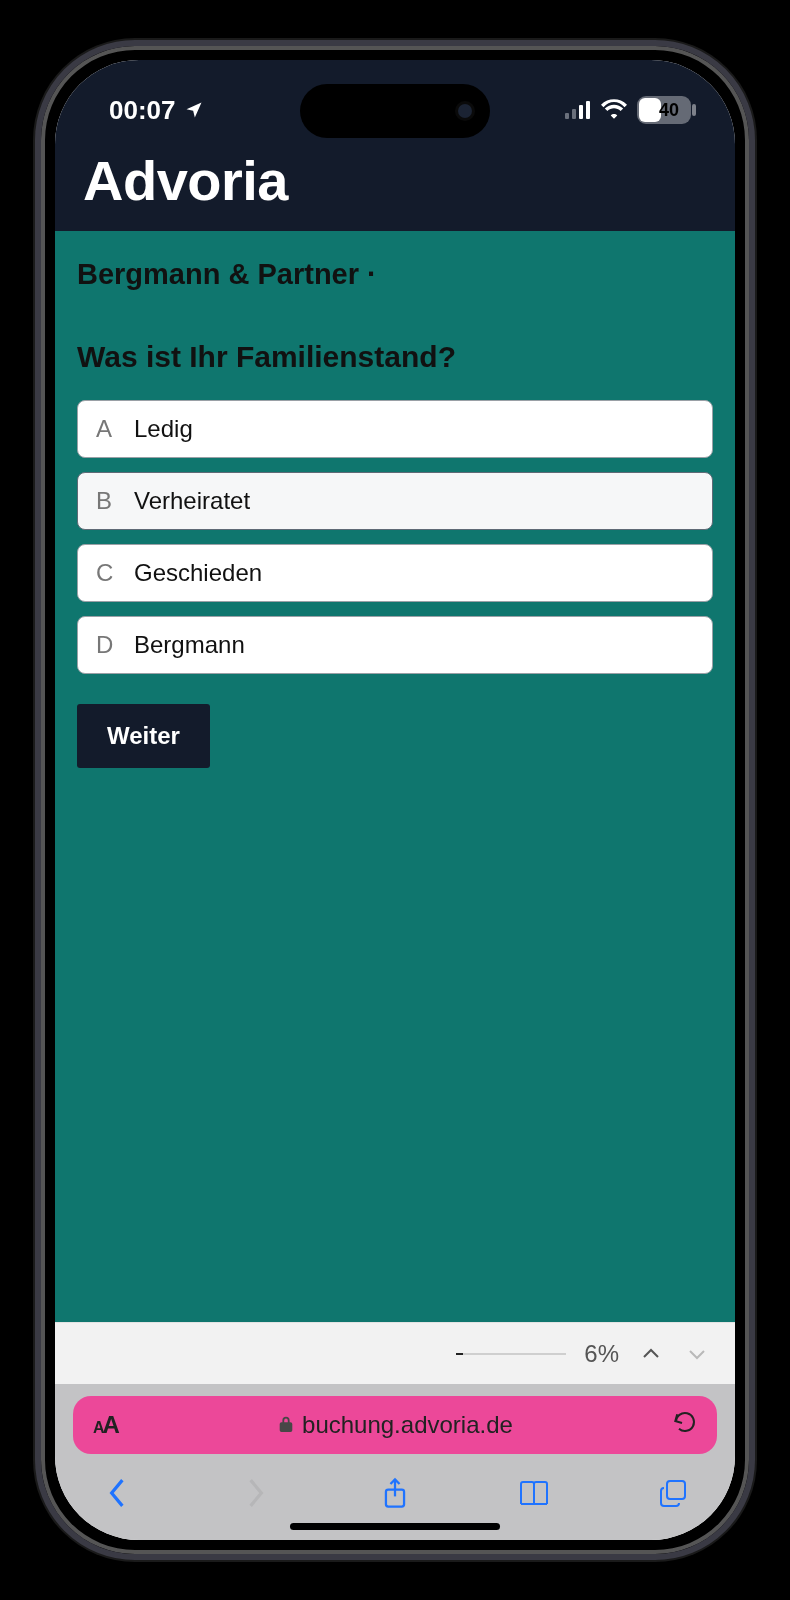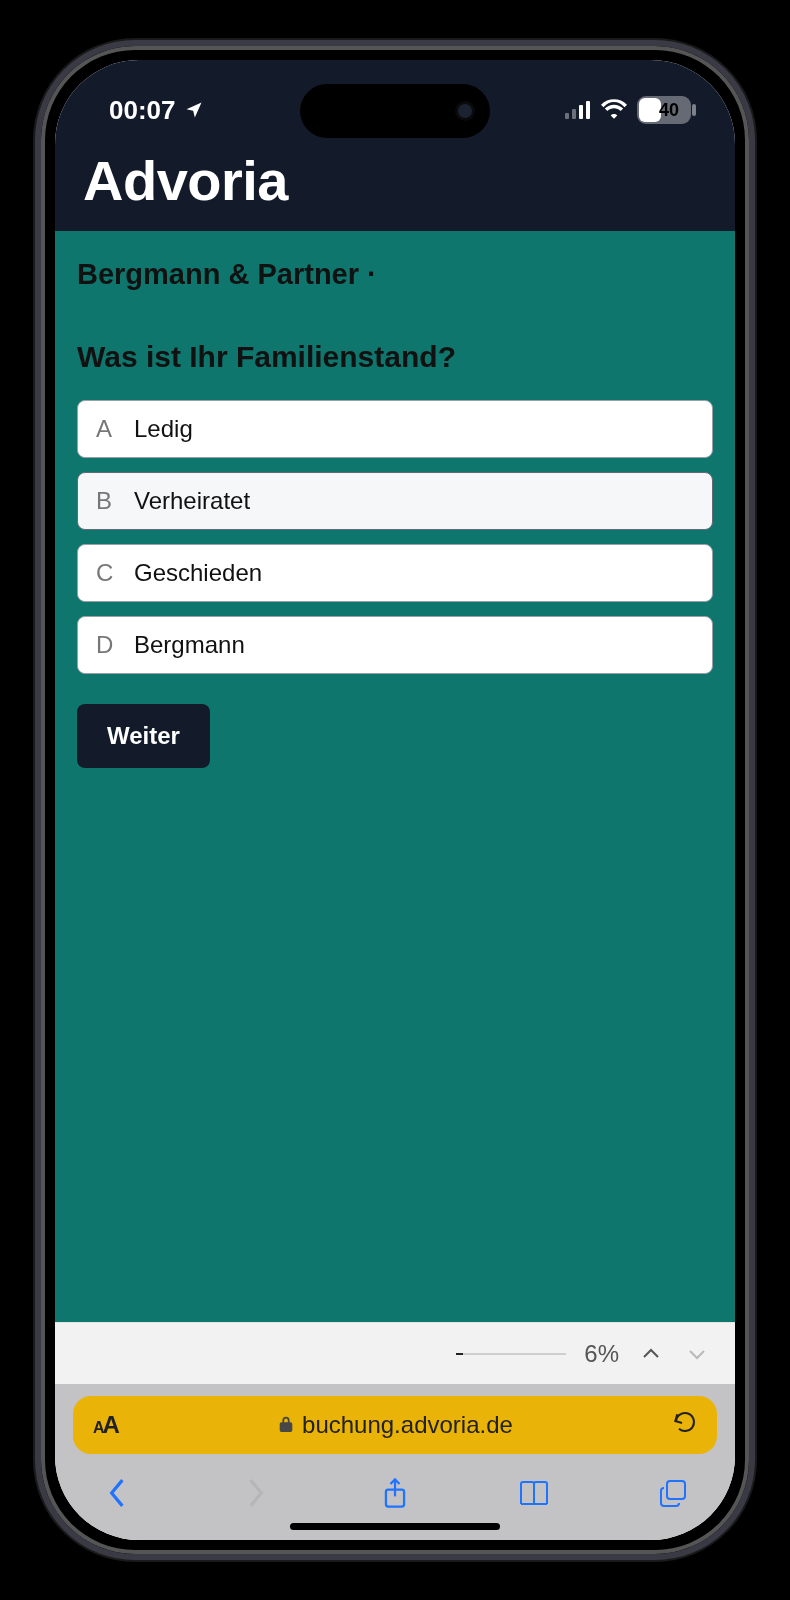--- a/index.html
+++ b/index.html
@@ -125,21 +125,21 @@
   .option.selected { background:#f6f7f8; border-color:#5f6a76; }
   .option .letter { color:#777; width:22px; }
   .continue-btn {
     margin-top: 30px;
     background:#131b2b;
     color:#fff;
     font-size: 24px;
     font-weight:700;
     border:none;
     padding: 18px 30px;
-    border-radius:8px;
+    border-radius:3px;
     cursor:pointer;
   }
   
   .progress-strip {
     background:#f2f2f2;
     border-top:1px solid #e3e3e3;
     height: 62px;
     display:flex;
     align-items:center;
     justify-content:flex-end;
@@ -150,21 +150,21 @@
   }
   .pbar { width:110px; height:2px; background:#cfcfcf; position:relative; }
   .pbar::before{ content:""; position:absolute; left:0; top:0; bottom:0; width:6%; background:#222; }
   .chev { width:28px; height:28px; display:flex; align-items:center; justify-content:center; }
   
   .safari {
     background:#c3c3c5;
     padding: 12px 18px 0;
   }
   .url-bar {
-    background:#eab308;
+    background:#ec4899;
     border-radius: 18px;
     height: 58px;
     display:flex; align-items:center; justify-content:space-between;
     padding: 0 20px;
     font-size: 24px;
     color:#222;
   }
   .url-center{ display:flex; align-items:center; gap:8px; }
   .aA { font-weight:600; letter-spacing:-2px; }
   .aA .small{ font-size:16px; }

